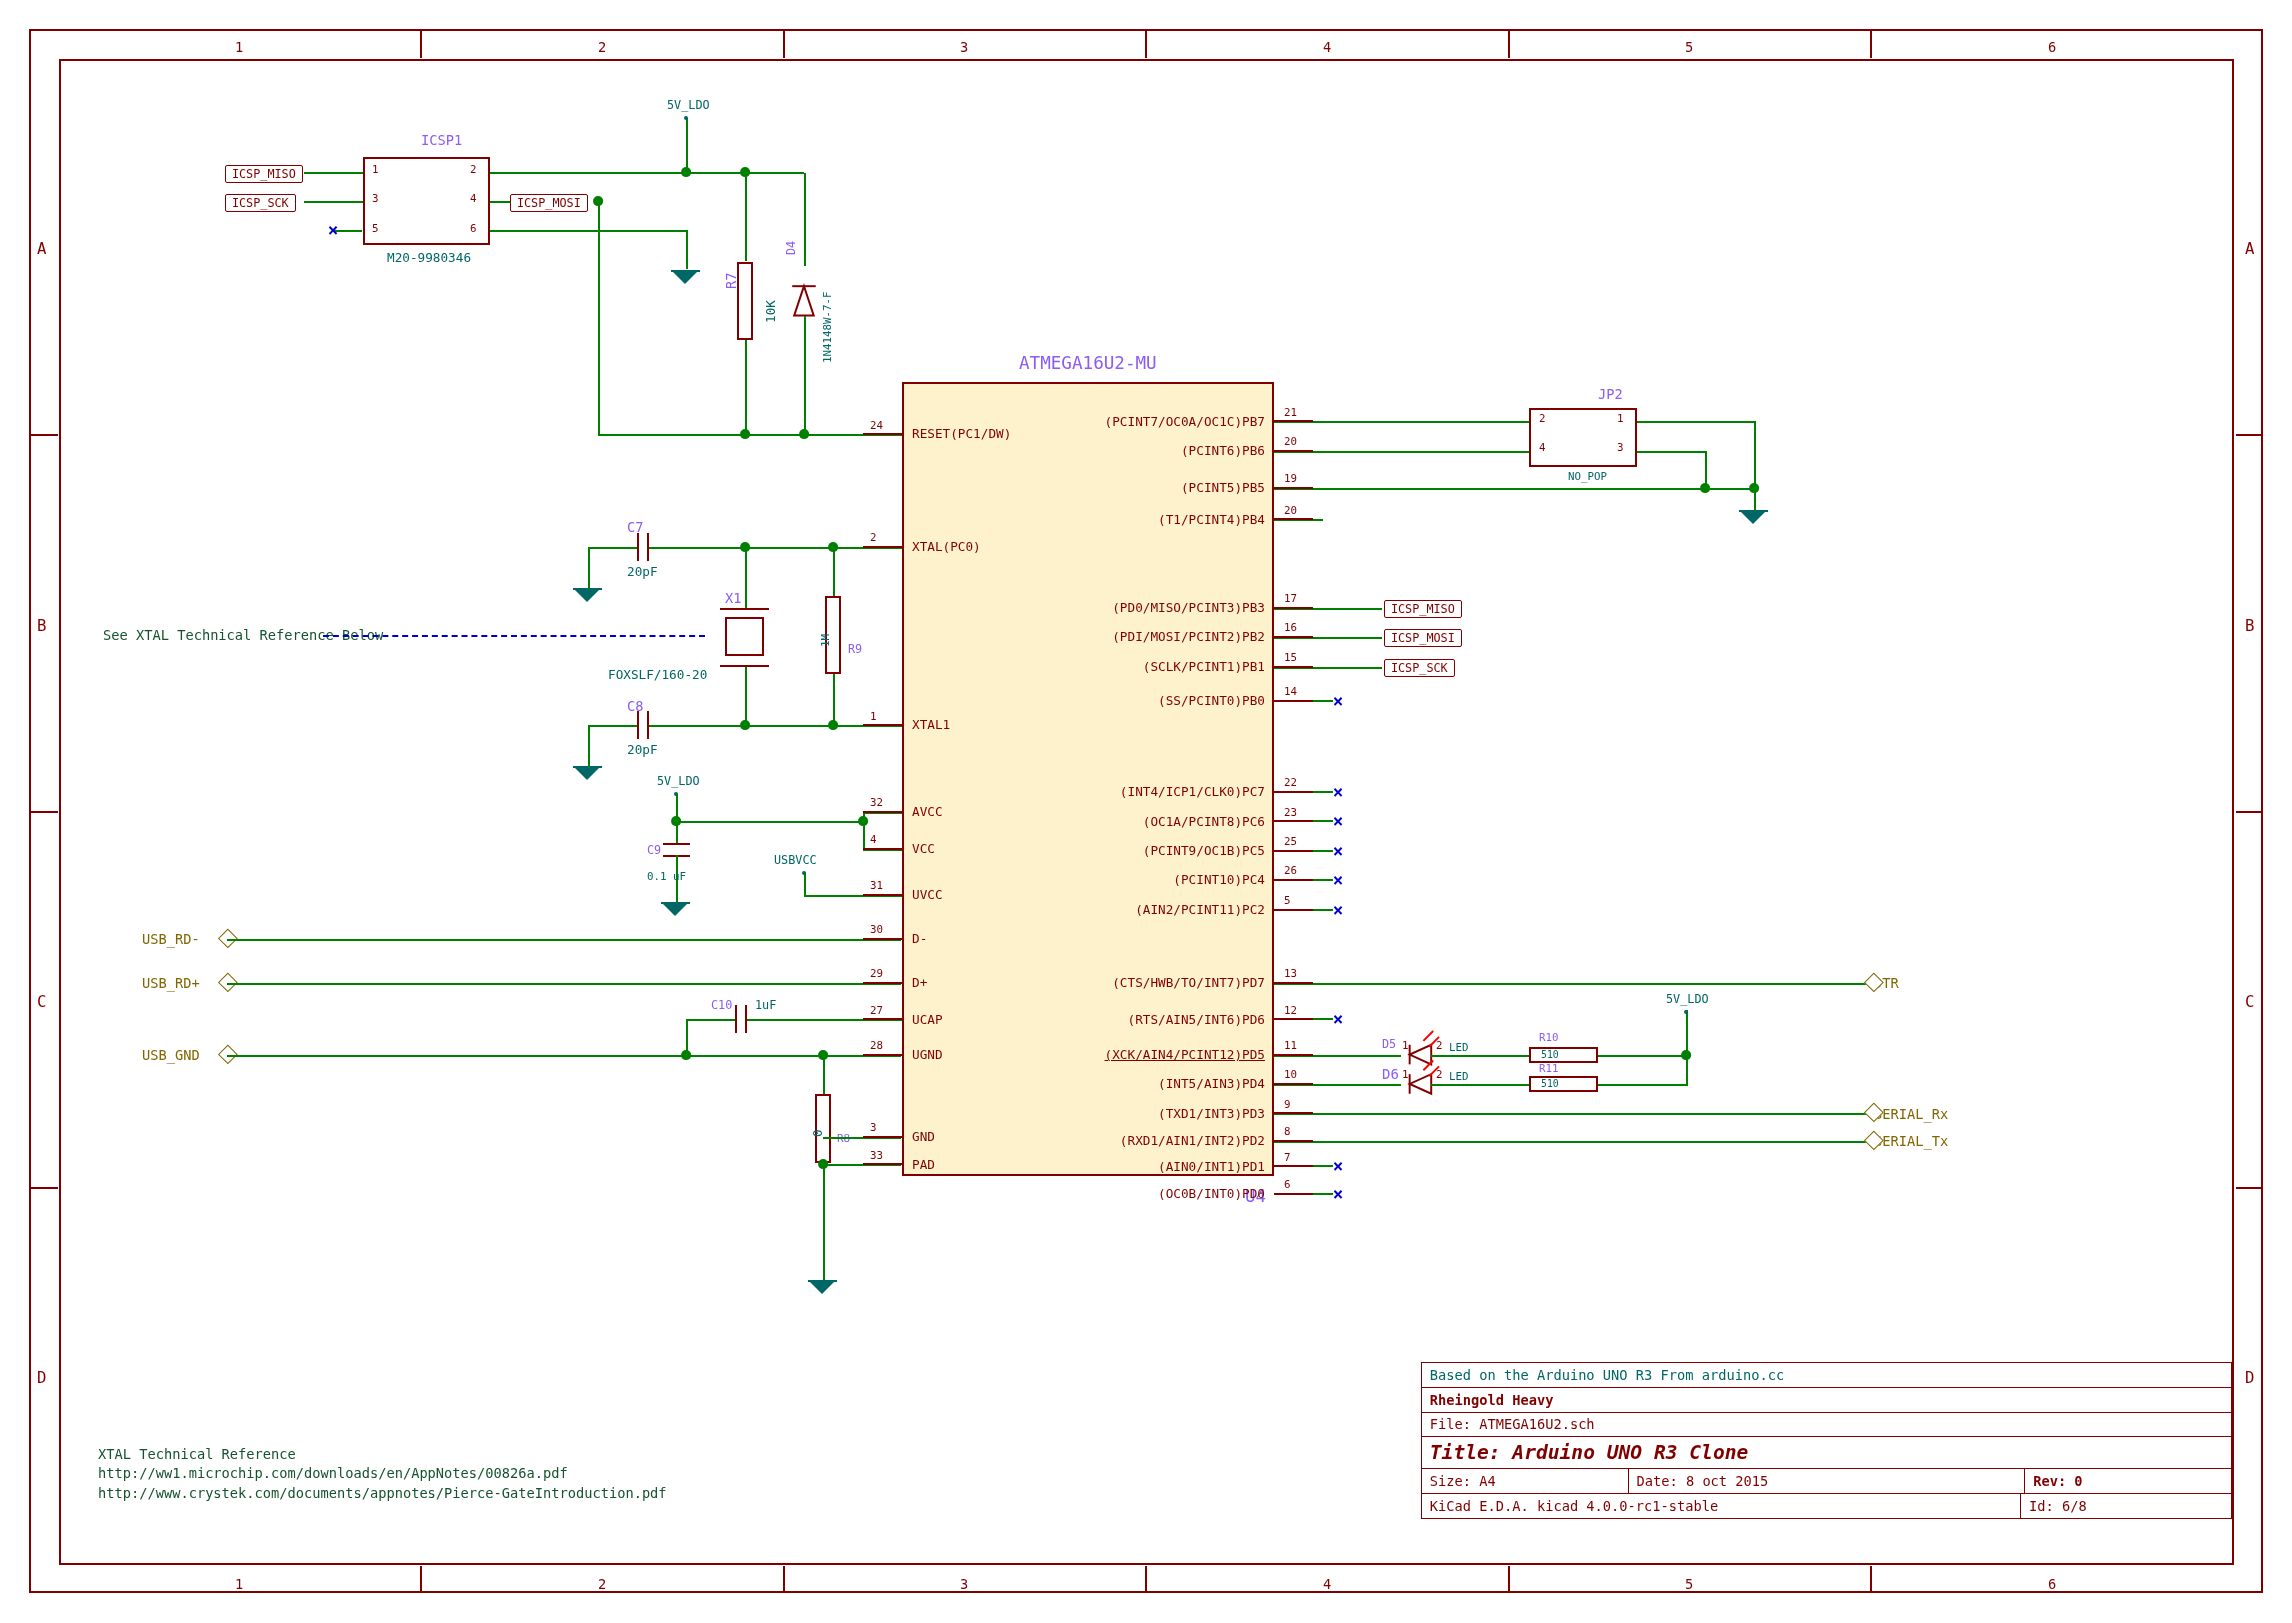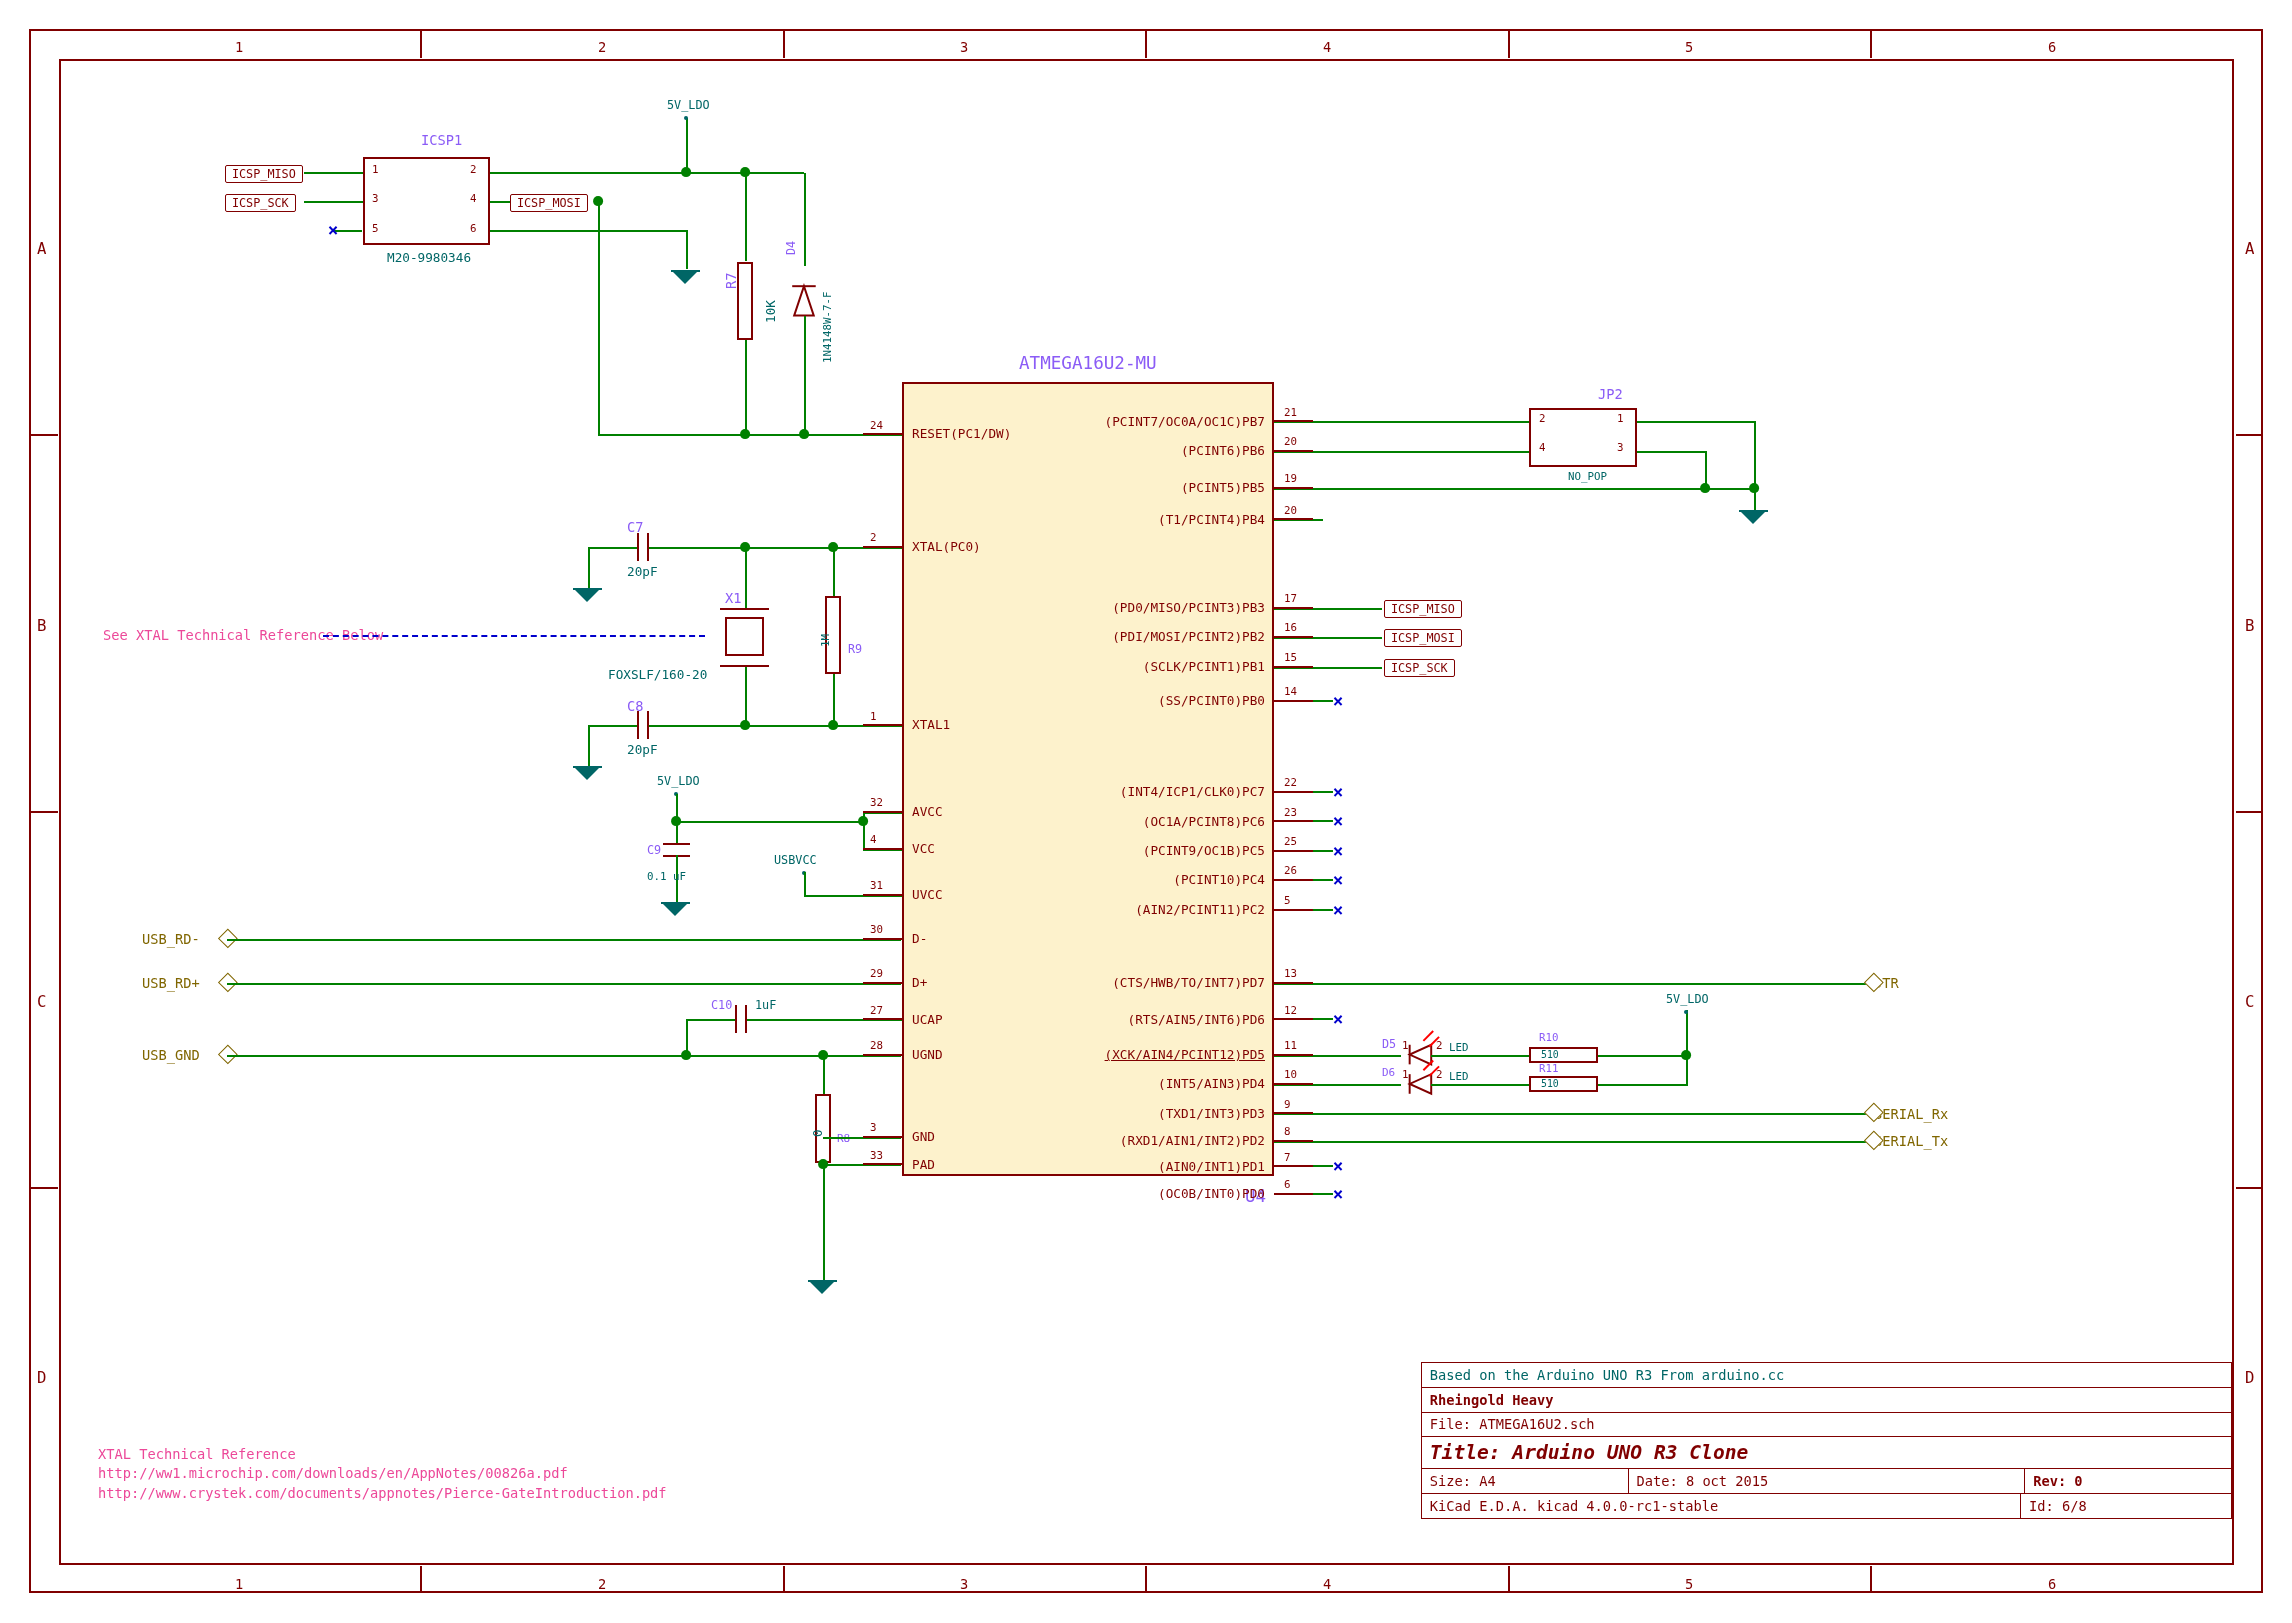--- a/index.html
+++ b/index.html
@@ -49,21 +49,21 @@
   .gnd::after { content:""; position:absolute; left:-14.7px; top:0; width:0; height:0;
     border-left:14.7px solid transparent; border-right:14.7px solid transparent; border-top:14.7px solid #006666;
     background:transparent;
   }
   .pwr-up { position:absolute; }
   .pwr-up::before { content:""; position:absolute; left:-2px; top:7.8px; width:3.9px; height:3.9px; border-radius:50%; background:#006666; }
   .cap { position:absolute; }
   .cap-h::before { content:""; position:absolute; left:0; top:-13.7px; width:2px; height:27.4px; background:#800000; }
   .cap-h::after  { content:""; position:absolute; left:9.8px; top:-13.7px; width:2px; height:27.4px; background:#800000; }
   .res-box { position:absolute; border:2px solid #800000; background:#fff; }
-  .note { position:absolute; color:#ec4899; font-size:13.7px; }
+  .note { position:absolute; color:#14532d; font-size:13.7px; }
   .dashed { position:absolute; border-top:2px dashed #0000cc; }
   .conn-box { position:absolute; border:2px solid #800000; }
   .svg-overlay { position:absolute; left:0; top:0; width:2293px; height:1623px; pointer-events:none; }
 </style>
 </head>
 <body>
 
 <div id="canvas">
 
   <div class="frame-outer"></div>
@@ -267,21 +267,21 @@
   <svg class="svg-overlay" viewBox="0 0 2339 1656" width="2293" height="1623">
     <polygon points="1460,1096 1460,1116 1438,1106" fill="none" stroke="#800000" stroke-width="2"></polygon>
     <line x1="1438" y1="1096" x2="1438" y2="1116" stroke="#800000" stroke-width="2"></line>
     <line x1="1452" y1="1092" x2="1462" y2="1082" stroke="#ff0000" stroke-width="2"></line>
     <line x1="1458" y1="1098" x2="1468" y2="1088" stroke="#ff0000" stroke-width="2"></line>
   </svg>
   <div class="ref-label" style="left:1382px; top:1037px; font-size:11.8px;">D5</div>
   <div class="chip-pin-num" style="left:1402px; top:1039px;">1</div>
   <div class="chip-pin-num" style="left:1436px; top:1039px;">2</div>
   <div class="val-label" style="left:1449px; top:1041px; font-size:10.8px;">LED</div>
-  <div class="ref-label" style="left:1382px; top:1066px; font-size:11px;">D6</div>
+  <div class="ref-label" style="left:1382px; top:1066px; font-size:14px;">D6</div>
   <div class="chip-pin-num" style="left:1402px; top:1068px;">1</div>
   <div class="chip-pin-num" style="left:1436px; top:1068px;">2</div>
   <div class="val-label" style="left:1449px; top:1070px; font-size:10.8px;">LED</div>
 
   <div class="wire-h" style="left:1431px; top:1055px; width:98px;"></div>
   <div class="wire-h" style="left:1431px; top:1084px; width:98px;"></div>
   <div class="res-box" style="left:1529px; top:1047px; width:69px; height:15.7px;"></div>
   <div class="res-box" style="left:1529px; top:1076px; width:69px; height:15.7px;"></div>
   <div class="ref-label" style="left:1539px; top:1031px; font-size:10.8px;">R10</div>
   <div class="val-label" style="left:1541px; top:1049px; font-size:9.8px;">510</div>

